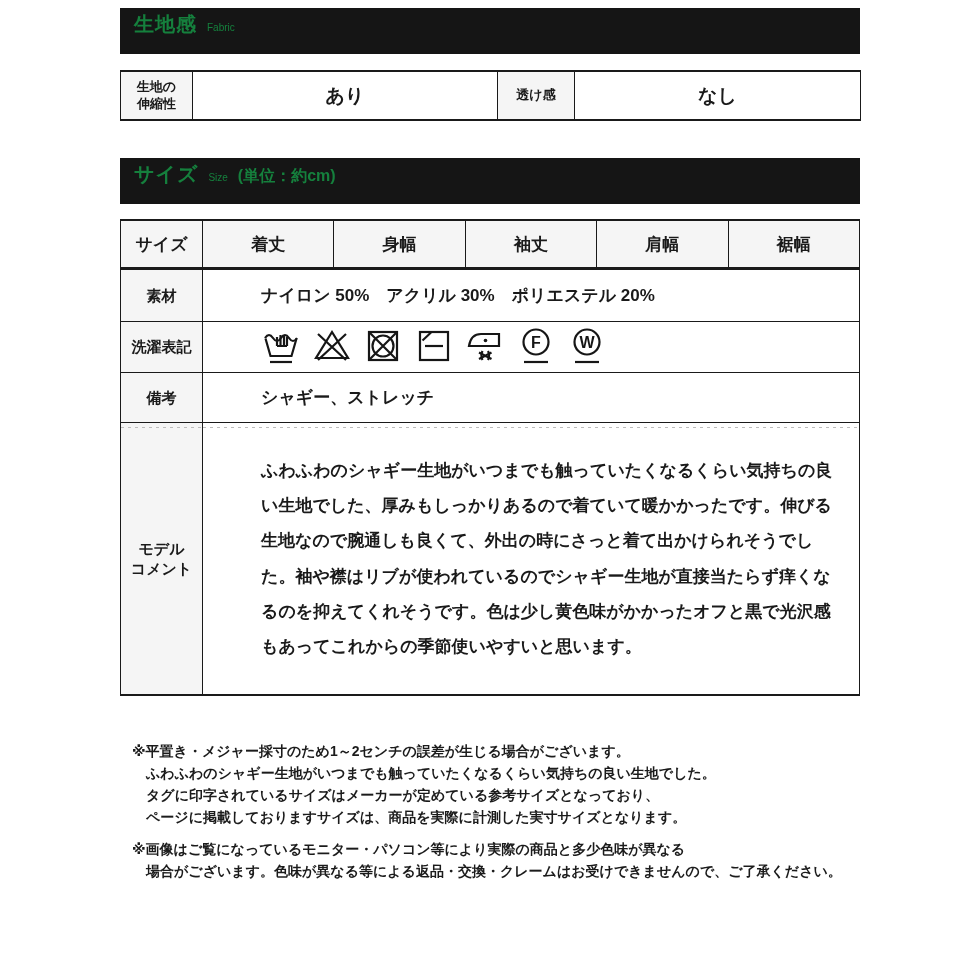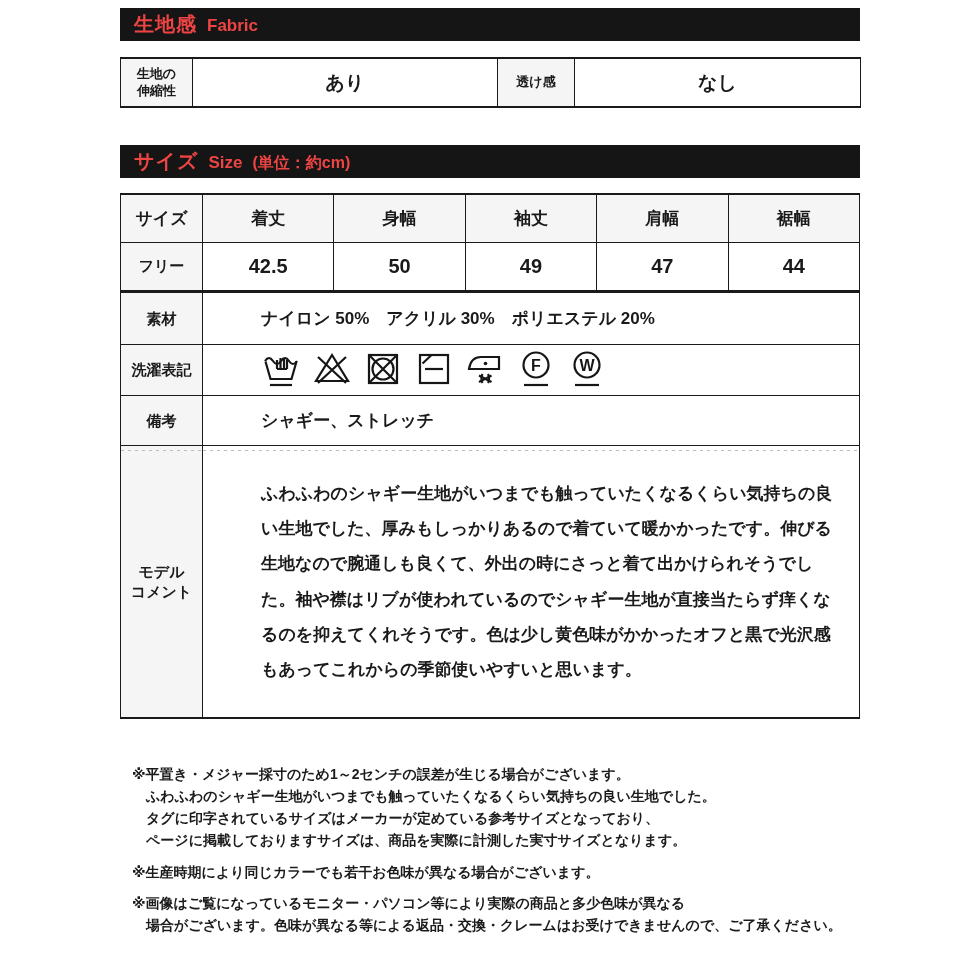--- a/index.html
+++ b/index.html
@@ -7,31 +7,31 @@
   body {
     width: 980px;
     font-family: "Liberation Sans", "DejaVu Sans", sans-serif;
     color: #1a1a1a;
     -webkit-font-smoothing: antialiased;
   }
   .page { width: 740px; margin: 0 auto; padding-top: 8px; }
 
   
   .section-bar {
-    height: 33px;
+    height: 46px;
     background: #151515;
-    color: #ef4444;
+    color: #15803d;
     display: flex;
     align-items: baseline;
     gap: 10px;
     padding: 0 14px;
     line-height: 33px;
   }
   .section-bar .bar-title { font-size: 20px; font-weight: bold; letter-spacing: 1px; }
-  .section-bar .bar-sub   { font-size: 17px; font-weight: bold; }
+  .section-bar .bar-sub   { font-size: 10px; font-weight: normal; }
   .section-bar .bar-unit  { font-size: 16px; font-weight: bold; }
 
   
   table { border-collapse: collapse; width: 740px; table-layout: fixed; }
   th, td { border: 1px solid #1a1a1a; text-align: center; vertical-align: middle; }
   th { background: #f5f5f5; font-weight: bold; }
 
   .fabric-table { margin-top: 16px; border: 2px solid #1a1a1a; border-left-width: 1px; border-right-width: 1px; }
   .fabric-table th { font-size: 13px; line-height: 1.25; }
   .fabric-table td { font-size: 19px; font-weight: bold; }
@@ -124,28 +124,20 @@
   <table class="size-table">
     <tbody>
         <tr class="head-row">
       <th class="col-slabel">サイズ</th>
       <th>着丈</th>
       <th>身幅</th>
       <th>袖丈</th>
       <th>肩幅</th>
       <th>裾幅</th>
     </tr>
-    <tr class="data-row">
-      <th class="col-slabel">フリー</th>
-      <td>42.5</td>
-      <td>50</td>
-      <td>49</td>
-      <td>47</td>
-      <td>44</td>
-    </tr>
   </tbody>
     </table>
 
   <table class="details-table">
     <tbody>
         <tr class="row-material">
       <th>素材</th>
       <td>ナイロン 50%　アクリル 30%　ポリエステル 20%</td>
     </tr>
     <tr class="row-care">
@@ -218,21 +210,18 @@
     </table>
 
   <div class="footnotes">
     <div class="note">
       <div class="note-line">※平置き・メジャー採寸のため1～2センチの誤差が生じる場合がございます。</div>
       <div class="note-line cont">ふわふわのシャギー生地がいつまでも触っていたくなるくらい気持ちの良い生地でした。</div>
       <div class="note-line cont">タグに印字されているサイズはメーカーが定めている参考サイズとなっており、</div>
       <div class="note-line cont">ページに掲載しておりますサイズは、商品を実際に計測した実寸サイズとなります。</div>
     </div>
     <div class="note">
-      <div class="note-line">※生産時期により同じカラーでも若干お色味が異なる場合がございます。</div>
-    </div>
-    <div class="note">
       <div class="note-line">※画像はご覧になっているモニター・パソコン等により実際の商品と多少色味が異なる</div>
       <div class="note-line cont">場合がございます。色味が異なる等による返品・交換・クレームはお受けできませんので、ご了承ください。</div>
     </div>
   </div>
 
 </div>
 
 </body></html>

